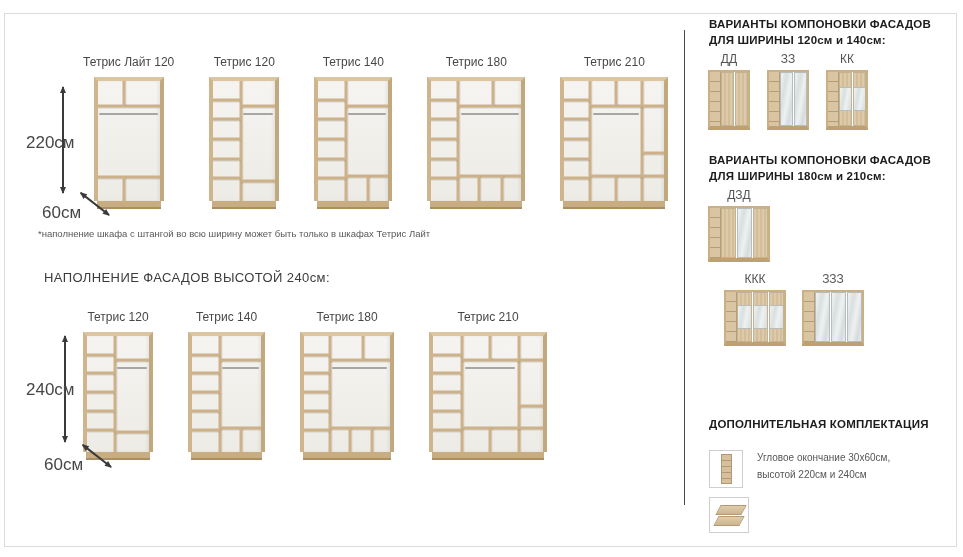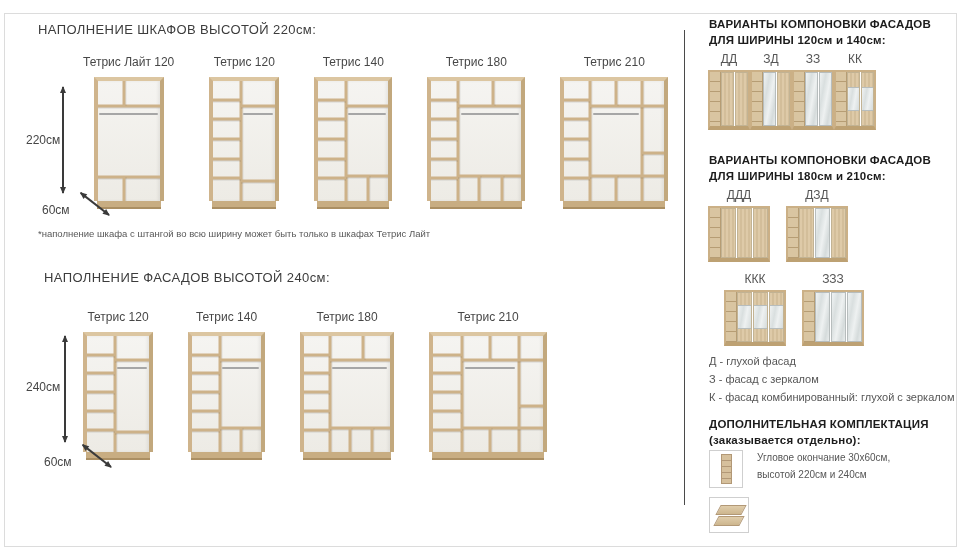--- a/index.html
+++ b/index.html
@@ -26,25 +26,25 @@
   .rod{position:absolute;height:2px;background:#a6a6a6;border-radius:1px;}
   .w-plinth{height:6px;background:#c8ad82;border-bottom:2px solid #ab8f63;margin:0 3px;}
 
   
   .v-arrow{position:absolute;width:1.5px;background:#3a3a3a;}
   .v-arrow::before{content:'';position:absolute;top:-1px;left:-2.5px;border-left:3px solid transparent;border-right:3px solid transparent;border-bottom:7px solid #3a3a3a;}
   .v-arrow::after{content:'';position:absolute;bottom:-1px;left:-2.5px;border-left:3px solid transparent;border-right:3px solid transparent;border-top:7px solid #3a3a3a;}
   .d-arrow{position:absolute;height:1.5px;background:#3a3a3a;transform:rotate(38deg);}
   .d-arrow::before{content:'';position:absolute;left:-1px;top:-2.5px;border-top:3px solid transparent;border-bottom:3px solid transparent;border-right:7px solid #3a3a3a;}
   .d-arrow::after{content:'';position:absolute;right:-1px;top:-2.5px;border-top:3px solid transparent;border-bottom:3px solid transparent;border-left:7px solid #3a3a3a;}
-  .dim{position:absolute;font-size:12px;color:#464646;white-space:nowrap;}
+  .dim{position:absolute;font-size:17px;color:#464646;white-space:nowrap;}
 
   
   .frow{position:absolute;display:flex;}
-  .frow.small{gap:0;}
+  .frow.small{gap:17px;}
   .frow.large{gap:16px;}
   .facade{display:flex;flex-direction:column;align-items:center;}
   .f-label{font-size:12px;color:#555;height:14px;margin-bottom:4px;white-space:nowrap;}
   .f-box{box-sizing:border-box;display:flex;background:#fff;
     border:2px solid #cbb086;border-bottom:4px solid #bda173;}
   .facade.small .f-box{width:42px;height:60px;}
   .facade.large .f-box{width:62px;height:56px;}
   .f-side{width:10px;background:repeating-linear-gradient(to bottom,#d9c5a1 0 9px,#b69d74 9px 10px);border-right:1px solid #b69d74;}
   .f-doors{flex:1;display:flex;gap:1px;}
   .door{flex:1;box-sizing:border-box;}
@@ -68,21 +68,20 @@
   .drawer.d2{left:1px;top:13px;}
   .extra-text{font-size:10px;color:#565656;line-height:16.5px;white-space:nowrap;}
 </style>
 </head>
 <body>
 
 <div class="canvas">
   <div class="frame"></div>
   <div class="panel-divider"></div>
 
-  <div class="ltitle" style="left:38px;top:22px">НАПОЛНЕНИЕ ШКАФОВ ВЫСОТОЙ 220см:</div>
   <div id="row-220" class="wrow" style="left:83px;top:55px">
       <div class="wardrobe">
         <div class="w-label">Тетрис Лайт 120</div>
         <div class="w-fig" style="width: 70px;">
           <div class="w-box" style="height: 124px;">
             <div class="shelf" style="left: 0%; width: 100%; top: 21%;"></div>
             <div class="vdiv" style="left: 42%; top: 0%; height: 21%;"></div>
             <div class="rod" style="left: 3%; width: 94%; top: 27%;"></div>
             <div class="shelf" style="left: 0%; width: 100%; top: 80%;"></div>
             <div class="vdiv" style="left: 42%; top: 80%; height: 20%;"></div>
@@ -270,30 +269,20 @@
         <div class="f-label">ДД</div>
         <div class="f-box">
           <div class="f-side"></div>
           <div class="f-doors">
             <div class="door wood"></div>
             <div class="door wood"></div>
           </div>
         </div>
       </div>
       <div class="facade small">
-        <div class="f-label">ЗД</div>
-        <div class="f-box">
-          <div class="f-side"></div>
-          <div class="f-doors">
-            <div class="door mirror"></div>
-            <div class="door wood"></div>
-          </div>
-        </div>
-      </div>
-      <div class="facade small">
         <div class="f-label">ЗЗ</div>
         <div class="f-box">
           <div class="f-side"></div>
           <div class="f-doors">
             <div class="door mirror"></div>
             <div class="door mirror"></div>
           </div>
         </div>
       </div>
       <div class="facade small">
@@ -315,31 +304,20 @@
         </div>
       </div>
     </div>
 
   <div class="rtitle" style="left:709px;top:152px">
     <div>ВАРИАНТЫ КОМПОНОВКИ ФАСАДОВ</div>
     <div>ДЛЯ ШИРИНЫ 180см и 210см:</div>
   </div>
   <div id="fl-row1" class="frow large" style="left:708px;top:188px">
       <div class="facade large">
-        <div class="f-label">ДДД</div>
-        <div class="f-box">
-          <div class="f-side"></div>
-          <div class="f-doors">
-            <div class="door wood"></div>
-            <div class="door wood"></div>
-            <div class="door wood"></div>
-          </div>
-        </div>
-      </div>
-      <div class="facade large">
         <div class="f-label">ДЗД</div>
         <div class="f-box">
           <div class="f-side"></div>
           <div class="f-doors">
             <div class="door wood"></div>
             <div class="door mirror"></div>
             <div class="door wood"></div>
           </div>
         </div>
       </div>
@@ -374,29 +352,23 @@
           <div class="f-side"></div>
           <div class="f-doors">
             <div class="door mirror"></div>
             <div class="door mirror"></div>
             <div class="door mirror"></div>
           </div>
         </div>
       </div>
     </div>
 
-  <div id="legend" class="legend" style="left:709px;top:352px">
-      <div>Д - глухой фасад</div>
-      <div>З - фасад с зеркалом</div>
-      <div>К - фасад комбинированный: глухой с зеркалом</div>
-    </div>
 
   <div class="rtitle" style="left:709px;top:416px">
     <div>ДОПОЛНИТЕЛЬНАЯ КОМПЛЕКТАЦИЯ</div>
-    <div>(заказывается отдельно):</div>
   </div>
   <div id="extras" class="extras" style="left:709px;top:450px">
       <div class="extra">
         <div class="icon-box corner">
           <div class="corner-strip"></div>
         </div>
         <div class="extra-text">
           <div>Угловое окончание 30х60см,</div>
           <div>высотой 220см и 240см</div>
         </div>

